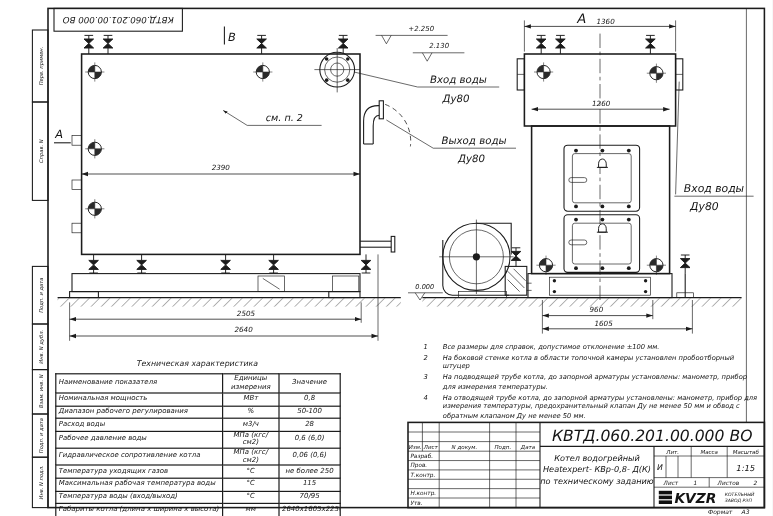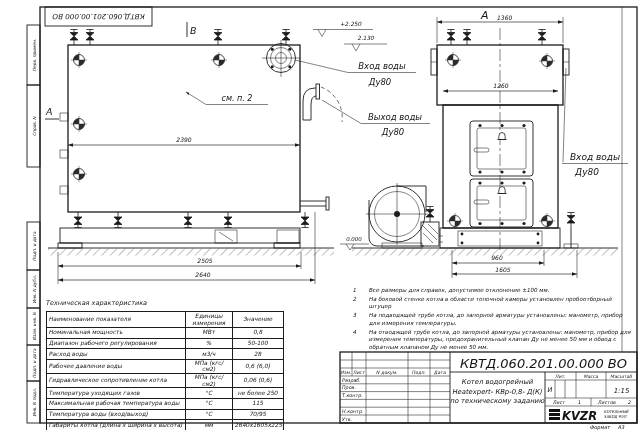--- a/index.html
+++ b/index.html
@@ -8,21 +8,21 @@
   svg{position:absolute;left:0;top:0;}
   svg text{font-family:"DejaVu Sans",sans-serif;font-style:italic;fill:#141414;}
   .ln{stroke:#1c1c1c;fill:none;}
   .thick{stroke-width:1.3;}
   .med{stroke-width:0.9;}
   .thin{stroke-width:0.55;}
   .dim{stroke:#1c1c1c;stroke-width:0.65;fill:none;}
   .cl{stroke:#1c1c1c;stroke-width:0.55;fill:none;stroke-dasharray:12 3 3 3;}
   .dash{stroke:#1c1c1c;stroke-width:0.65;fill:none;stroke-dasharray:4 3;}
   
-  .tt-title{position:absolute;left:46px;top:299px;width:237px;
+  .tt-title{position:absolute;left:46px;top:299px;width:237px;text-align:center;
             font-size:6.5px;font-style:italic;color:#141414;}
   table.tt{position:absolute;left:46px;top:311px;width:237px;border-collapse:collapse;
            table-layout:fixed;}
   table.tt td,table.tt th{border:0.9px solid #1c1c1c;font-size:5.8px;font-weight:normal;
            font-style:italic;color:#141414;padding:0 2px;line-height:1.15;overflow:hidden;}
   table.tt th{height:15px;text-align:center;}
   table.tt td{height:9.6px;}
   td.c{text-align:center;}
   
   .notes{position:absolute;left:353px;top:287px;width:278px;font-size:5.6px;

